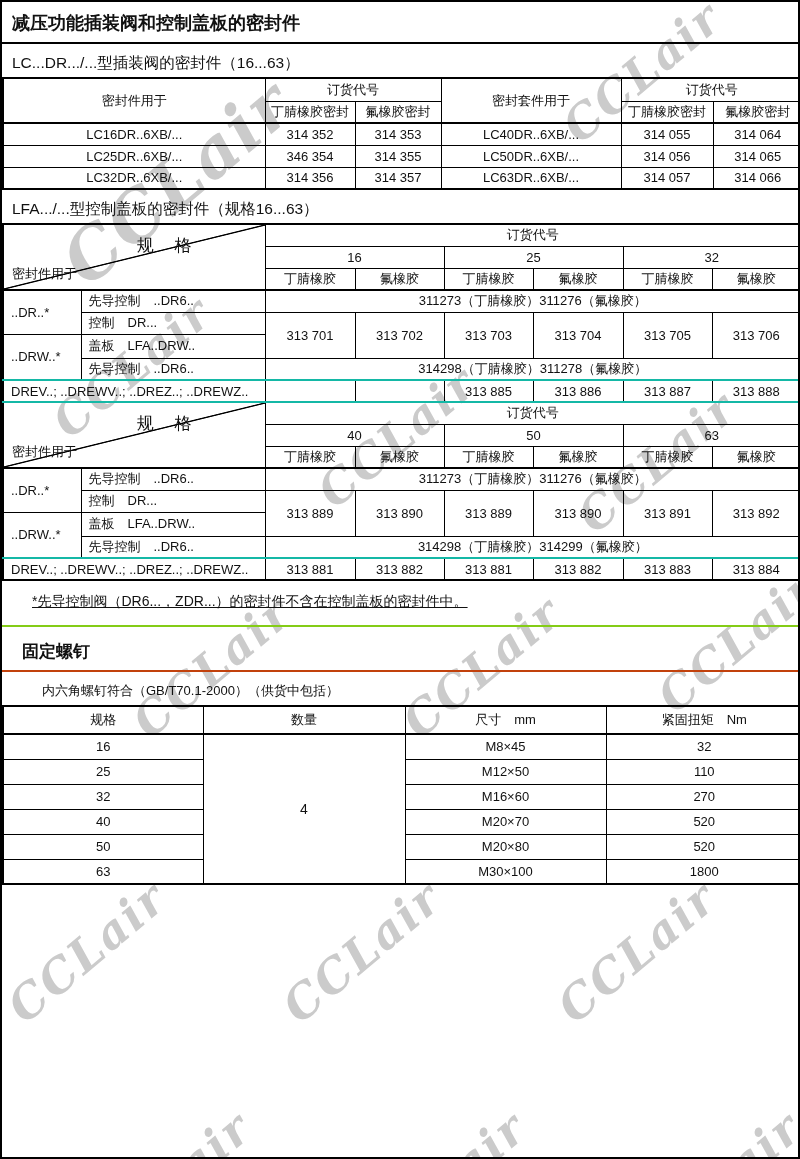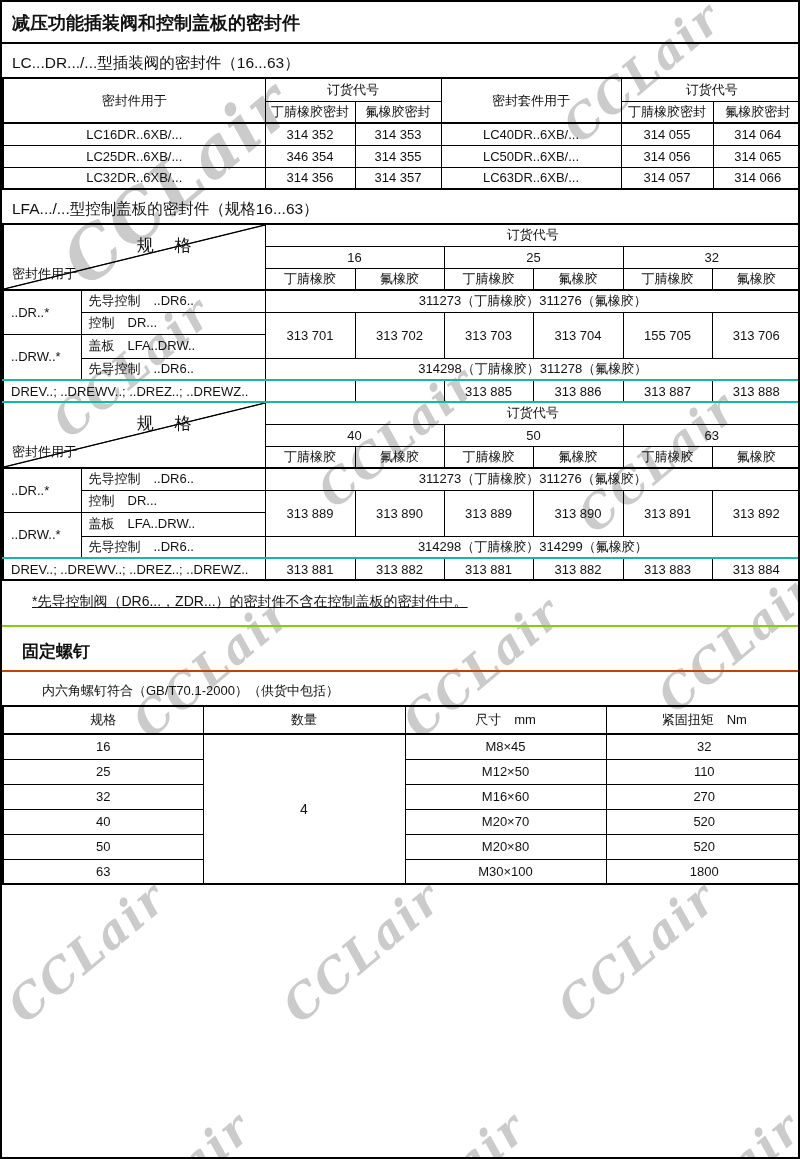--- a/index.html
+++ b/index.html
@@ -149,21 +149,21 @@
         <td class="left" rowspan="2">..DR..*</td>
         <td class="left">先导控制　..DR6..</td>
         <td colspan="6">311273（丁腈橡胶）311276（氟橡胶）</td>
       </tr>
       <tr class="rh22">
         <td class="left">控制　DR...</td>
         <td rowspan="2">313 701</td>
         <td rowspan="2">313 702</td>
         <td rowspan="2">313 703</td>
         <td rowspan="2">313 704</td>
-        <td rowspan="2">155 705</td>
+        <td rowspan="2">313 705</td>
         <td rowspan="2">313 706</td>
       </tr>
       <tr class="rh24">
         <td class="left" rowspan="2">..DRW..*</td>
         <td class="left">盖板　LFA..DRW..</td>
       </tr>
       <tr class="rh22">
         <td class="left">先导控制　..DR6..</td>
         <td colspan="6">314298（丁腈橡胶）311278（氟橡胶）</td>
       </tr>

